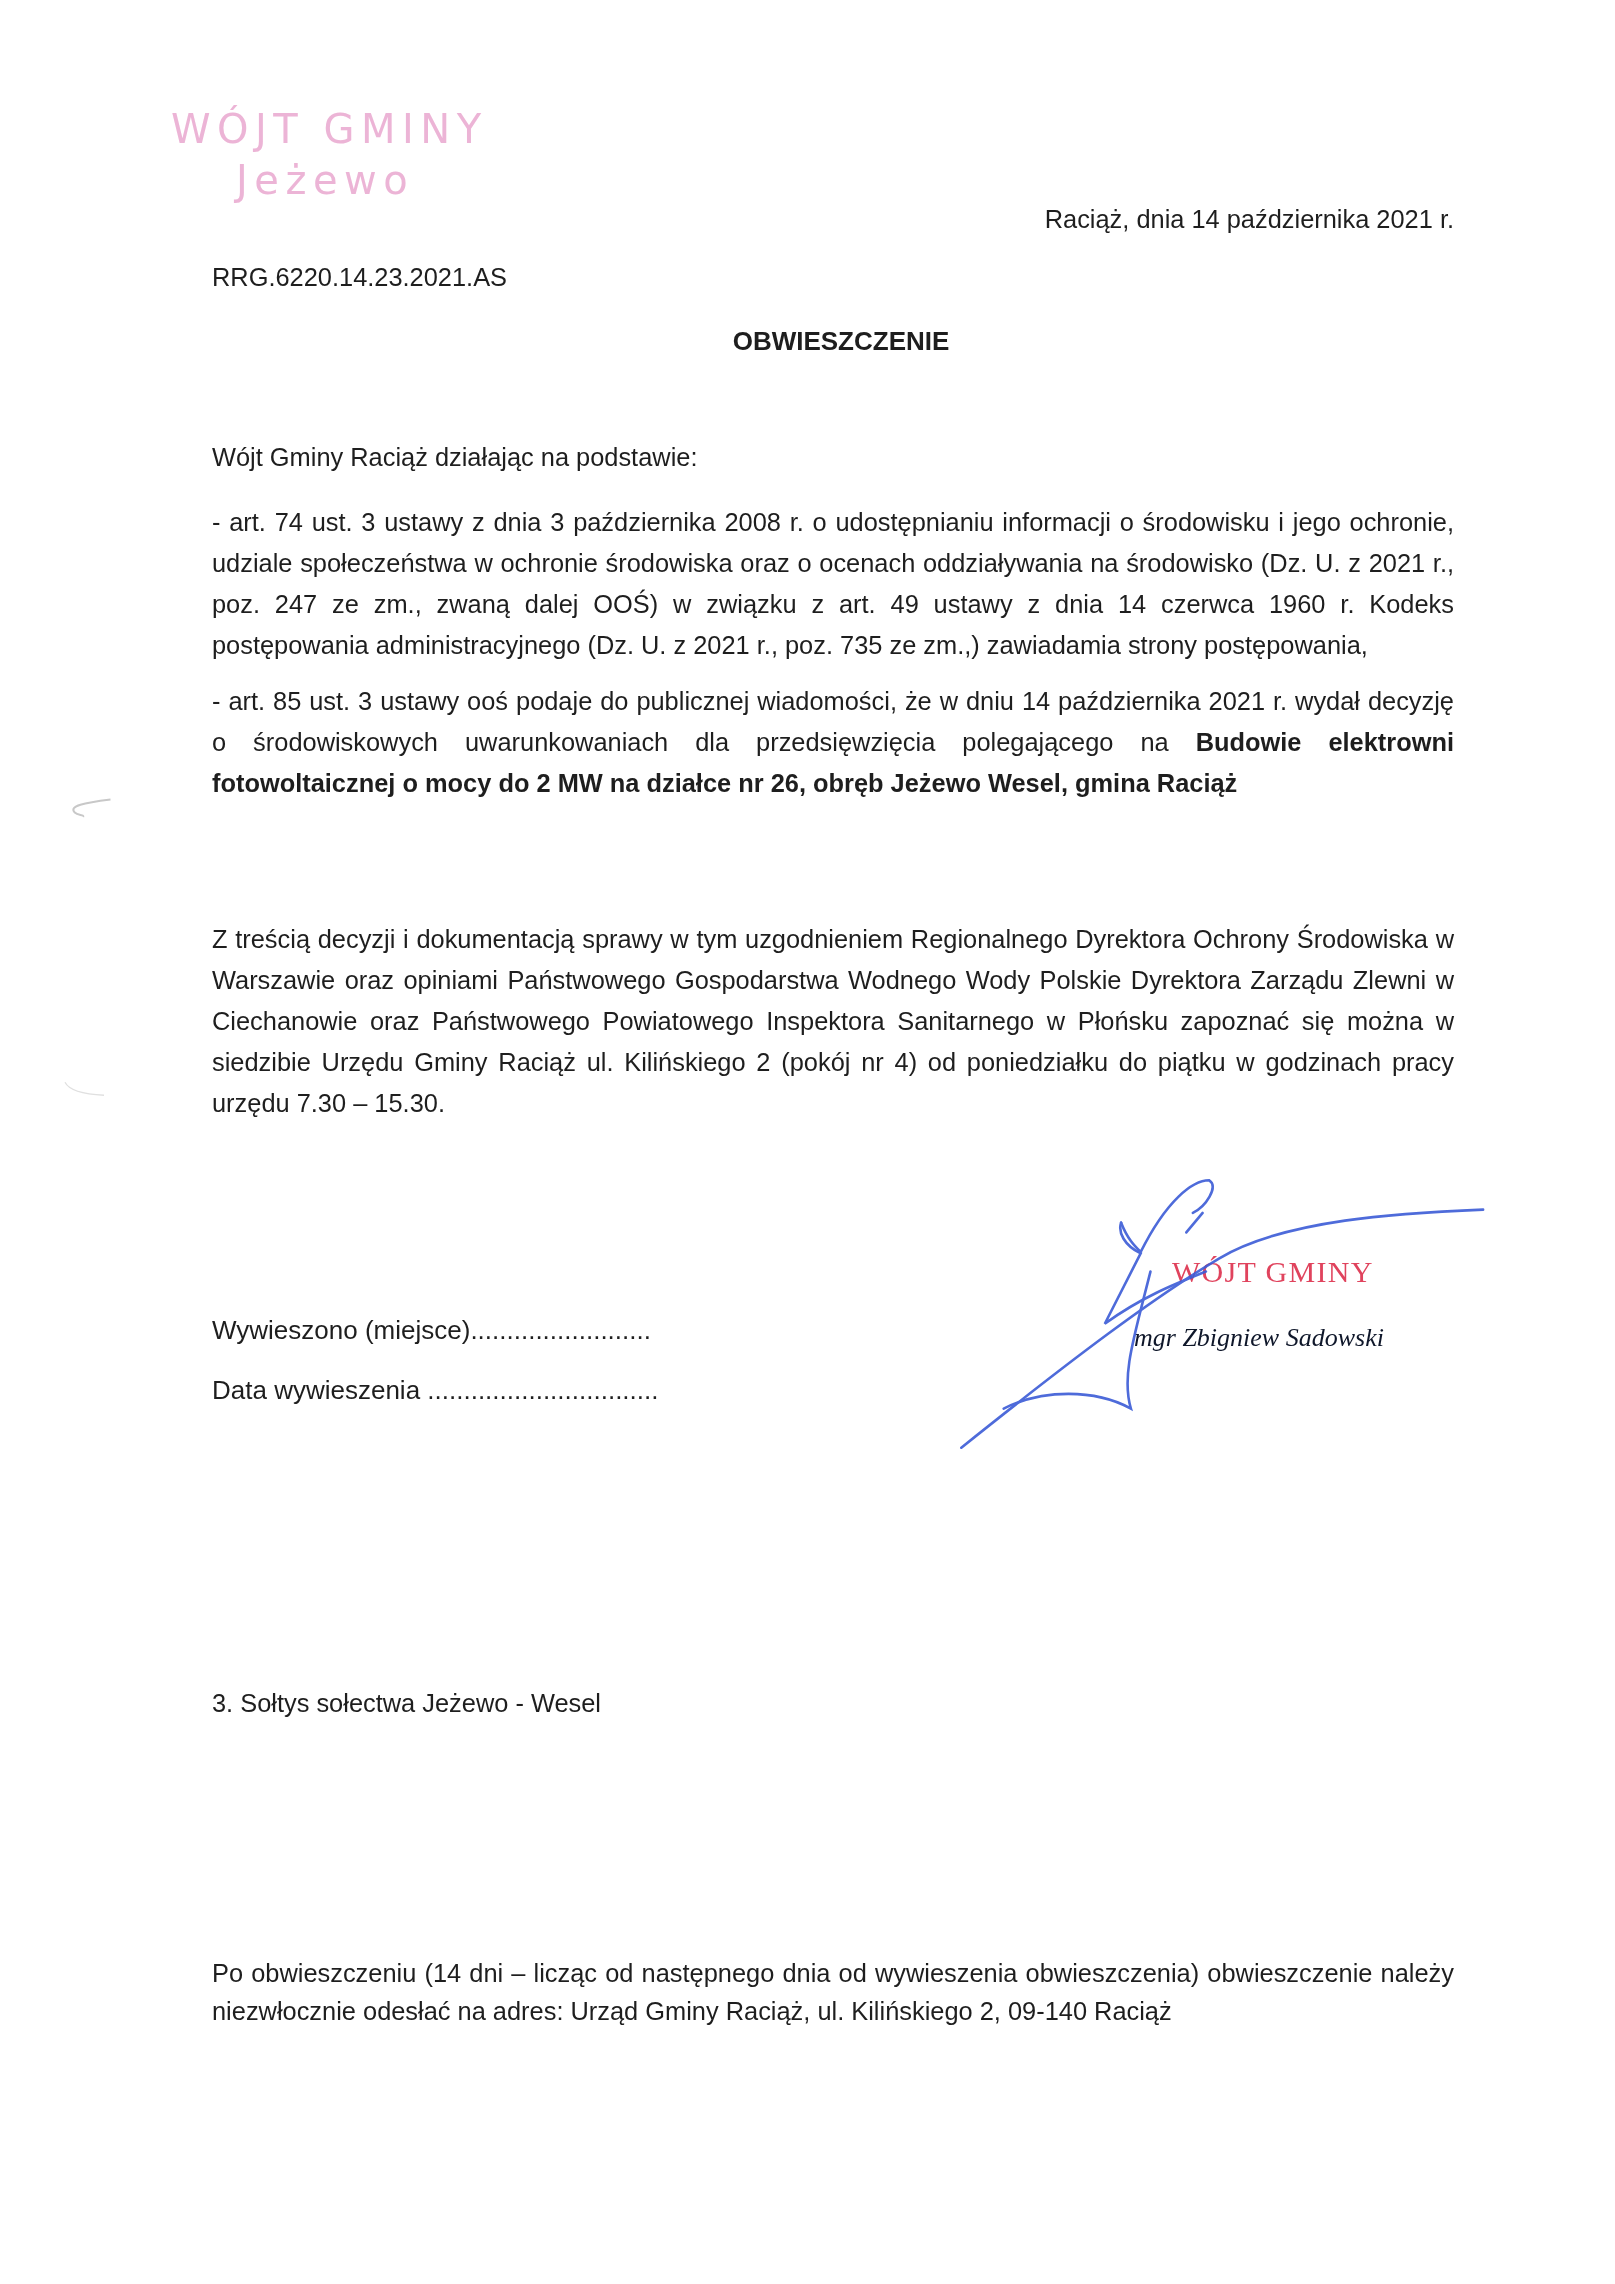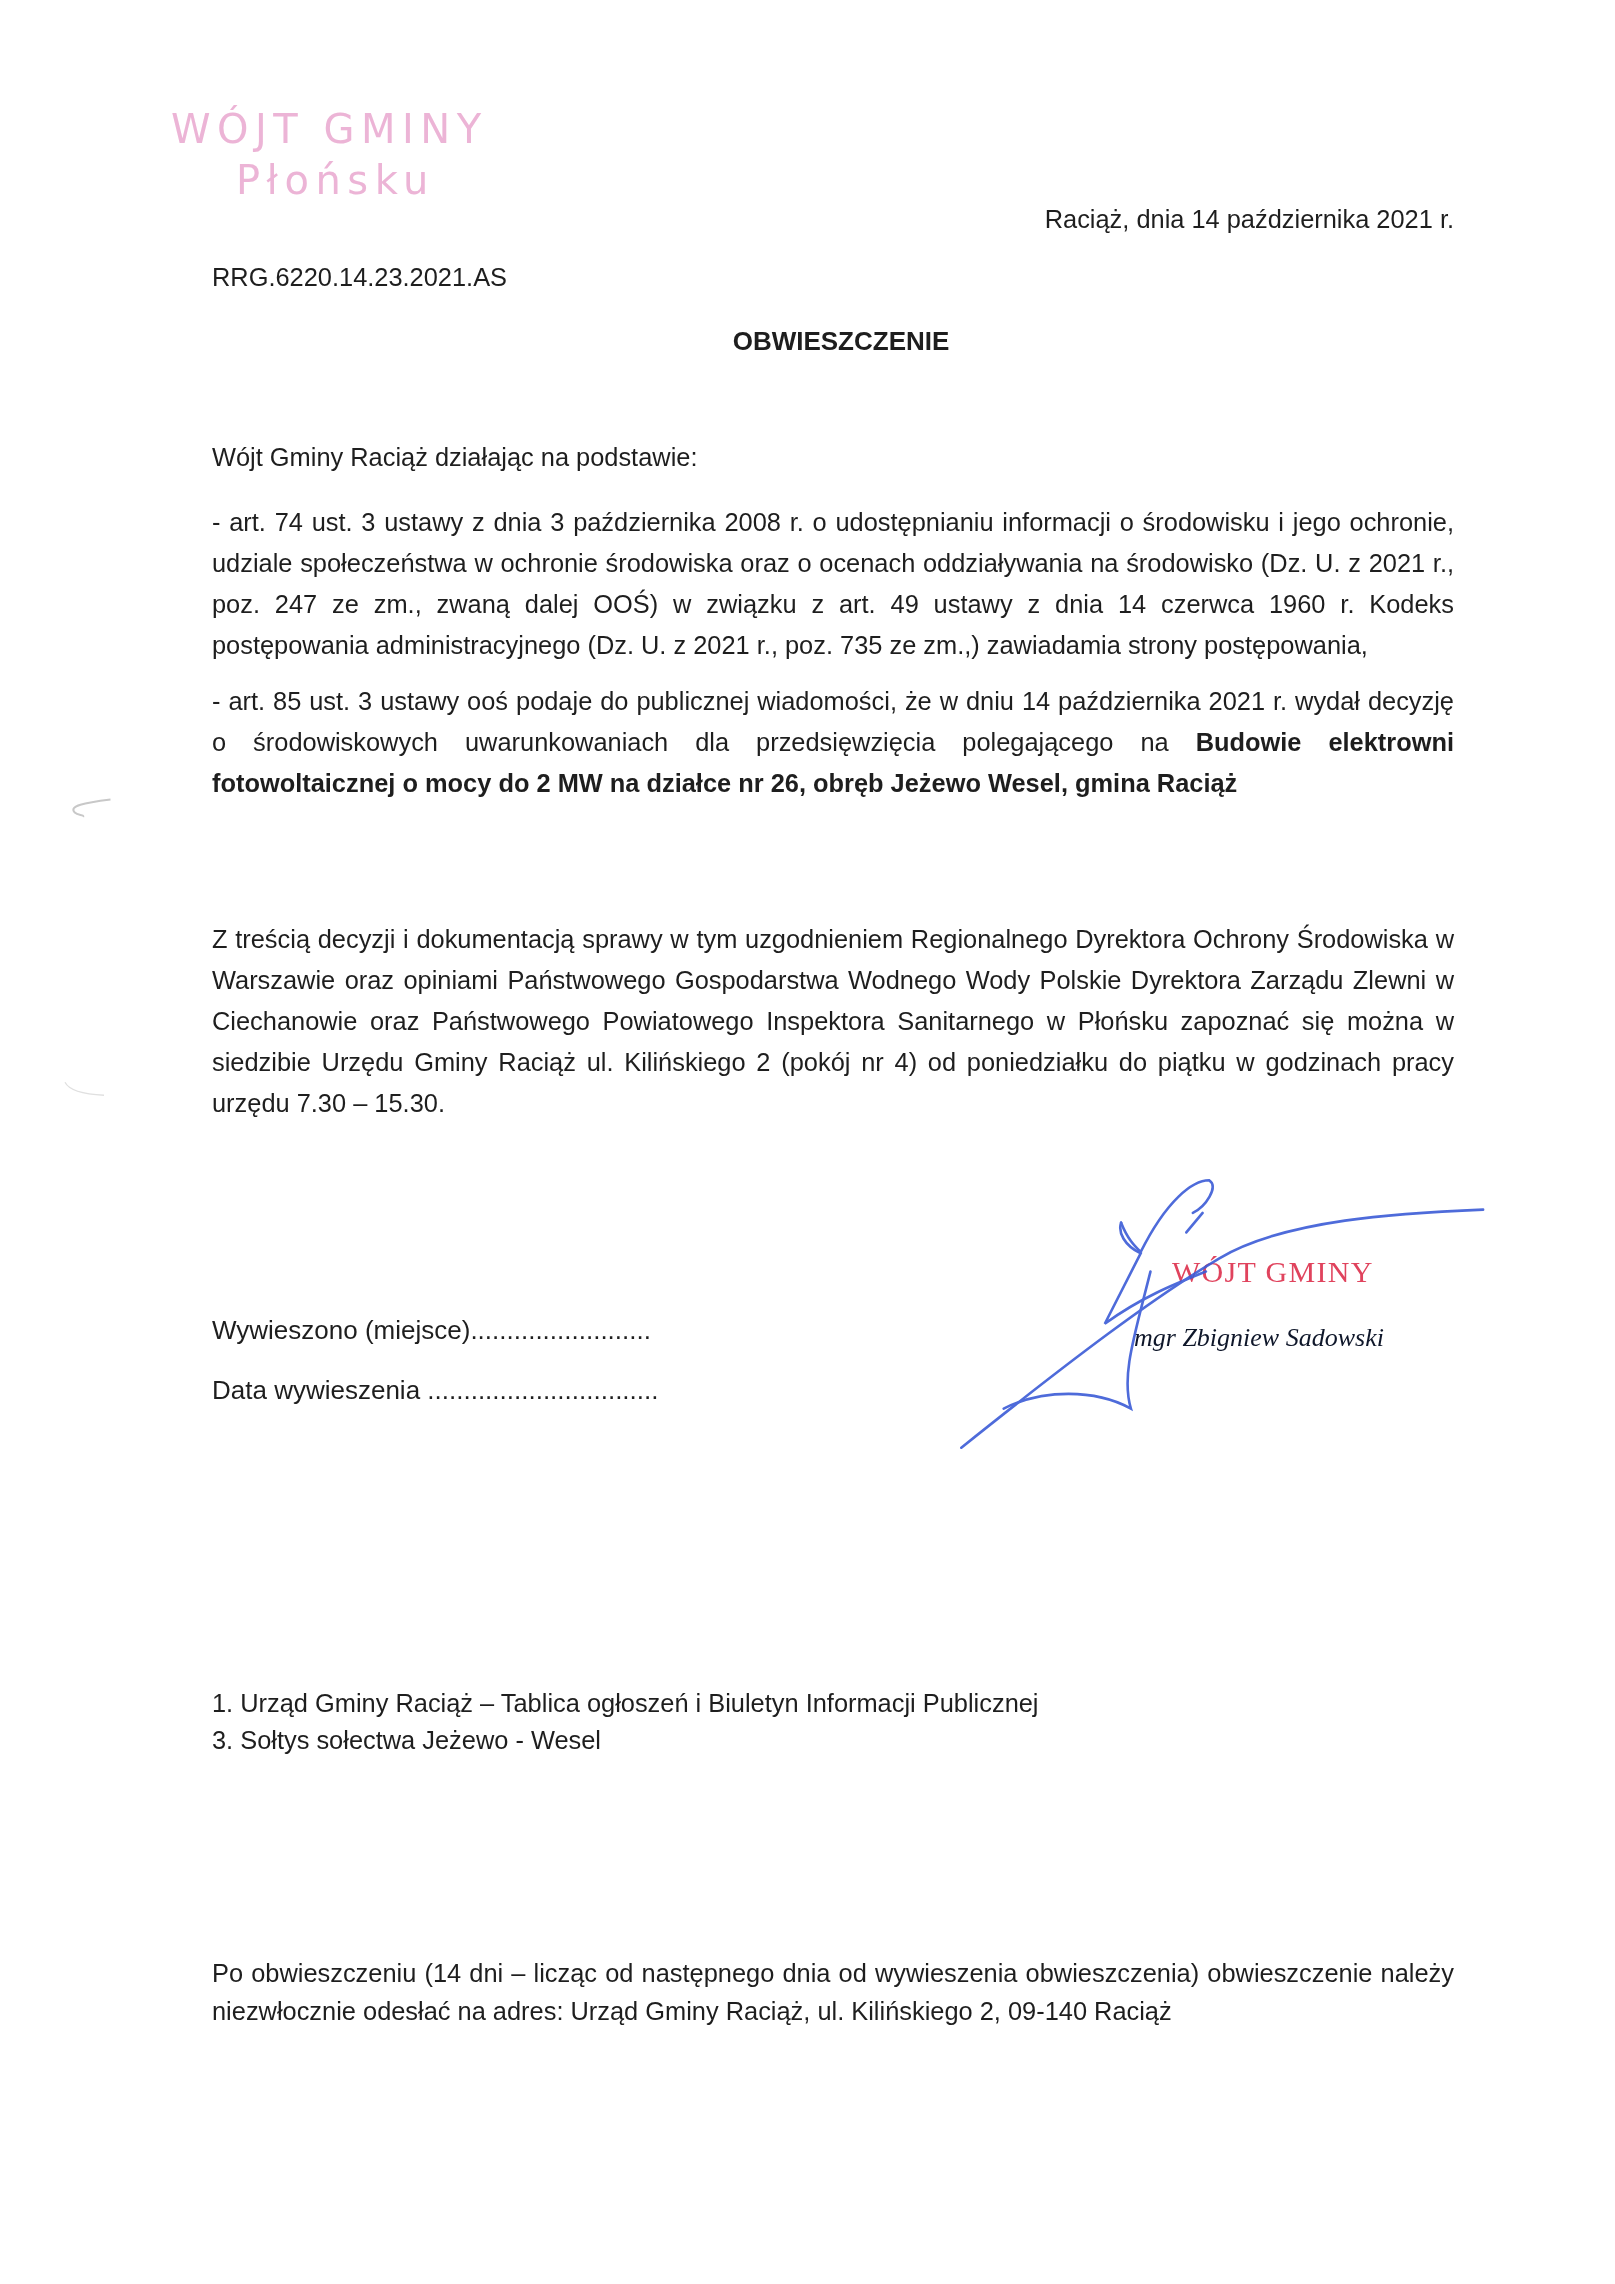--- a/index.html
+++ b/index.html
@@ -23,21 +23,21 @@
   .sig-stamp2 { left:1134px; top:1323px; color:#0f172a; font-family:"Liberation Serif", serif;
                 font-style:italic; font-size:26px; }
   svg.sig { position:absolute; left:945px; top:1141px; }
   svg.marks { position:absolute; left:39px; top:782px; }
 </style>
 </head>
 <body>
 
 <div class="abs stamp">
   <div>WÓJT GMINY</div>
-  <div class="l2">Płońsku</div>
+  <div class="l2">Jeżewo</div>
 </div>
 
 <div class="abs txt date">Raciąż, dnia 14 października 2021 r.</div>
 <div class="abs txt ref">RRG.6220.14.23.2021.AS</div>
 <div class="abs txt title">OBWIESZCZENIE</div>
 
 <div class="abs txt para" style="top:437px;">Wójt Gminy Raciąż działając na podstawie:</div>
 
 <div class="abs txt para lastline" style="top:502px;">- art. 74 ust. 3 ustawy z dnia 3 października 2008 r. o udostępnianiu informacji o środowisku i jego ochronie, udziale społeczeństwa w ochronie środowiska oraz o ocenach oddziaływania na środowisko (Dz. U. z 2021 r., poz. 247 ze zm., zwaną dalej OOŚ) w związku z art. 49 ustawy z dnia 14 czerwca 1960 r. Kodeks postępowania administracyjnego (Dz. U. z 2021 r., poz. 735 ze zm.,) zawiadamia strony postępowania,</div>
 
@@ -67,18 +67,17 @@
     <path d="M395 110 L 370 140"></path>
   </g>
 </svg>
 
 <svg class="marks" width="130" height="750" viewBox="0 0 200 1150">
   <path d="M110 25 C 70 30, 45 35, 55 45 C 60 50, 70 48, 68 52" fill="none" stroke="#c8c8c8" stroke-width="3"></path>
   <path d="M40 460 C 45 470, 60 478, 100 480" fill="none" stroke="#e0e0e0" stroke-width="2"></path>
 </svg>
 
 <div class="abs txt list" style="top:1685px;">
-  <div>1. Urząd Gminy Raciąż – Tablica ogłoszeń i Biuletyn Informacji Publicznej</div>
   <div>3. Sołtys sołectwa Jeżewo - Wesel</div>
 </div>
 
 <div class="abs txt para lastline" style="top:1954px; line-height:38px;">Po obwieszczeniu (14 dni – licząc od następnego dnia od wywieszenia obwieszczenia) obwieszczenie należy niezwłocznie odesłać na adres: Urząd Gminy Raciąż, ul. Kilińskiego 2, 09-140 Raciąż</div>
 
 
 </body></html>

